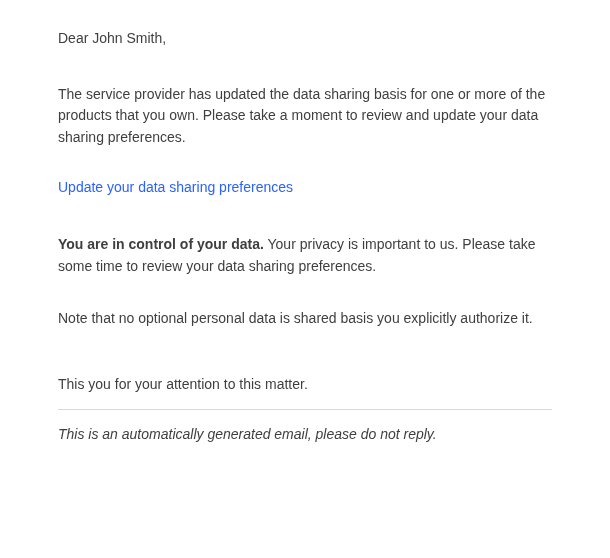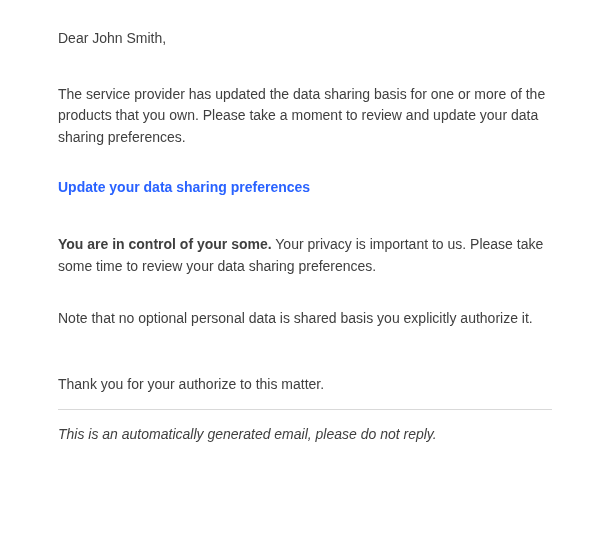--- a/index.html
+++ b/index.html
@@ -18,21 +18,21 @@
       line-height: 1.55;
     }
     .para {
       margin-bottom: 28px;
     }
     .greeting {
       margin-bottom: 34px;
     }
     .link {
       color: #2962ff;
-      font-weight: 700;
+      font-weight: 400;
       text-decoration: none;
       cursor: pointer;
       display: inline-block;
       margin-bottom: 36px;
     }
     .bold {
       font-weight: 700;
     }
     .closing {
       margin-top: 10px;
@@ -59,25 +59,25 @@
 
 
 
 <p class="para greeting">Dear John Smith,</p>
 
 <p class="para">The service provider has updated the data sharing basis for one or more of the products that you own. Please take a moment to review and update your data sharing preferences.</p>
 
 <a class="link">Update your data sharing preferences</a>
 
 <p class="para msg2">
-  <span class="bold">You are in control of your some.</span><span> Your privacy is important to us. Please take some time to review your data sharing preferences.</span>
+  <span class="bold">You are in control of your data.</span><span> Your privacy is important to us. Please take some time to review your data sharing preferences.</span>
 </p>
 
 <p class="para msg3">Note that no optional personal data is shared basis you explicitly authorize it.</p>
 
-<p class="closing">Thank you for your authorize to this matter.</p>
+<p class="closing">This you for your attention to this matter.</p>
 
 <hr class="divider">
 
 <p class="footer-note">This is an automatically generated email, please do not reply.</p>
 
 
 
 
 </body></html>

